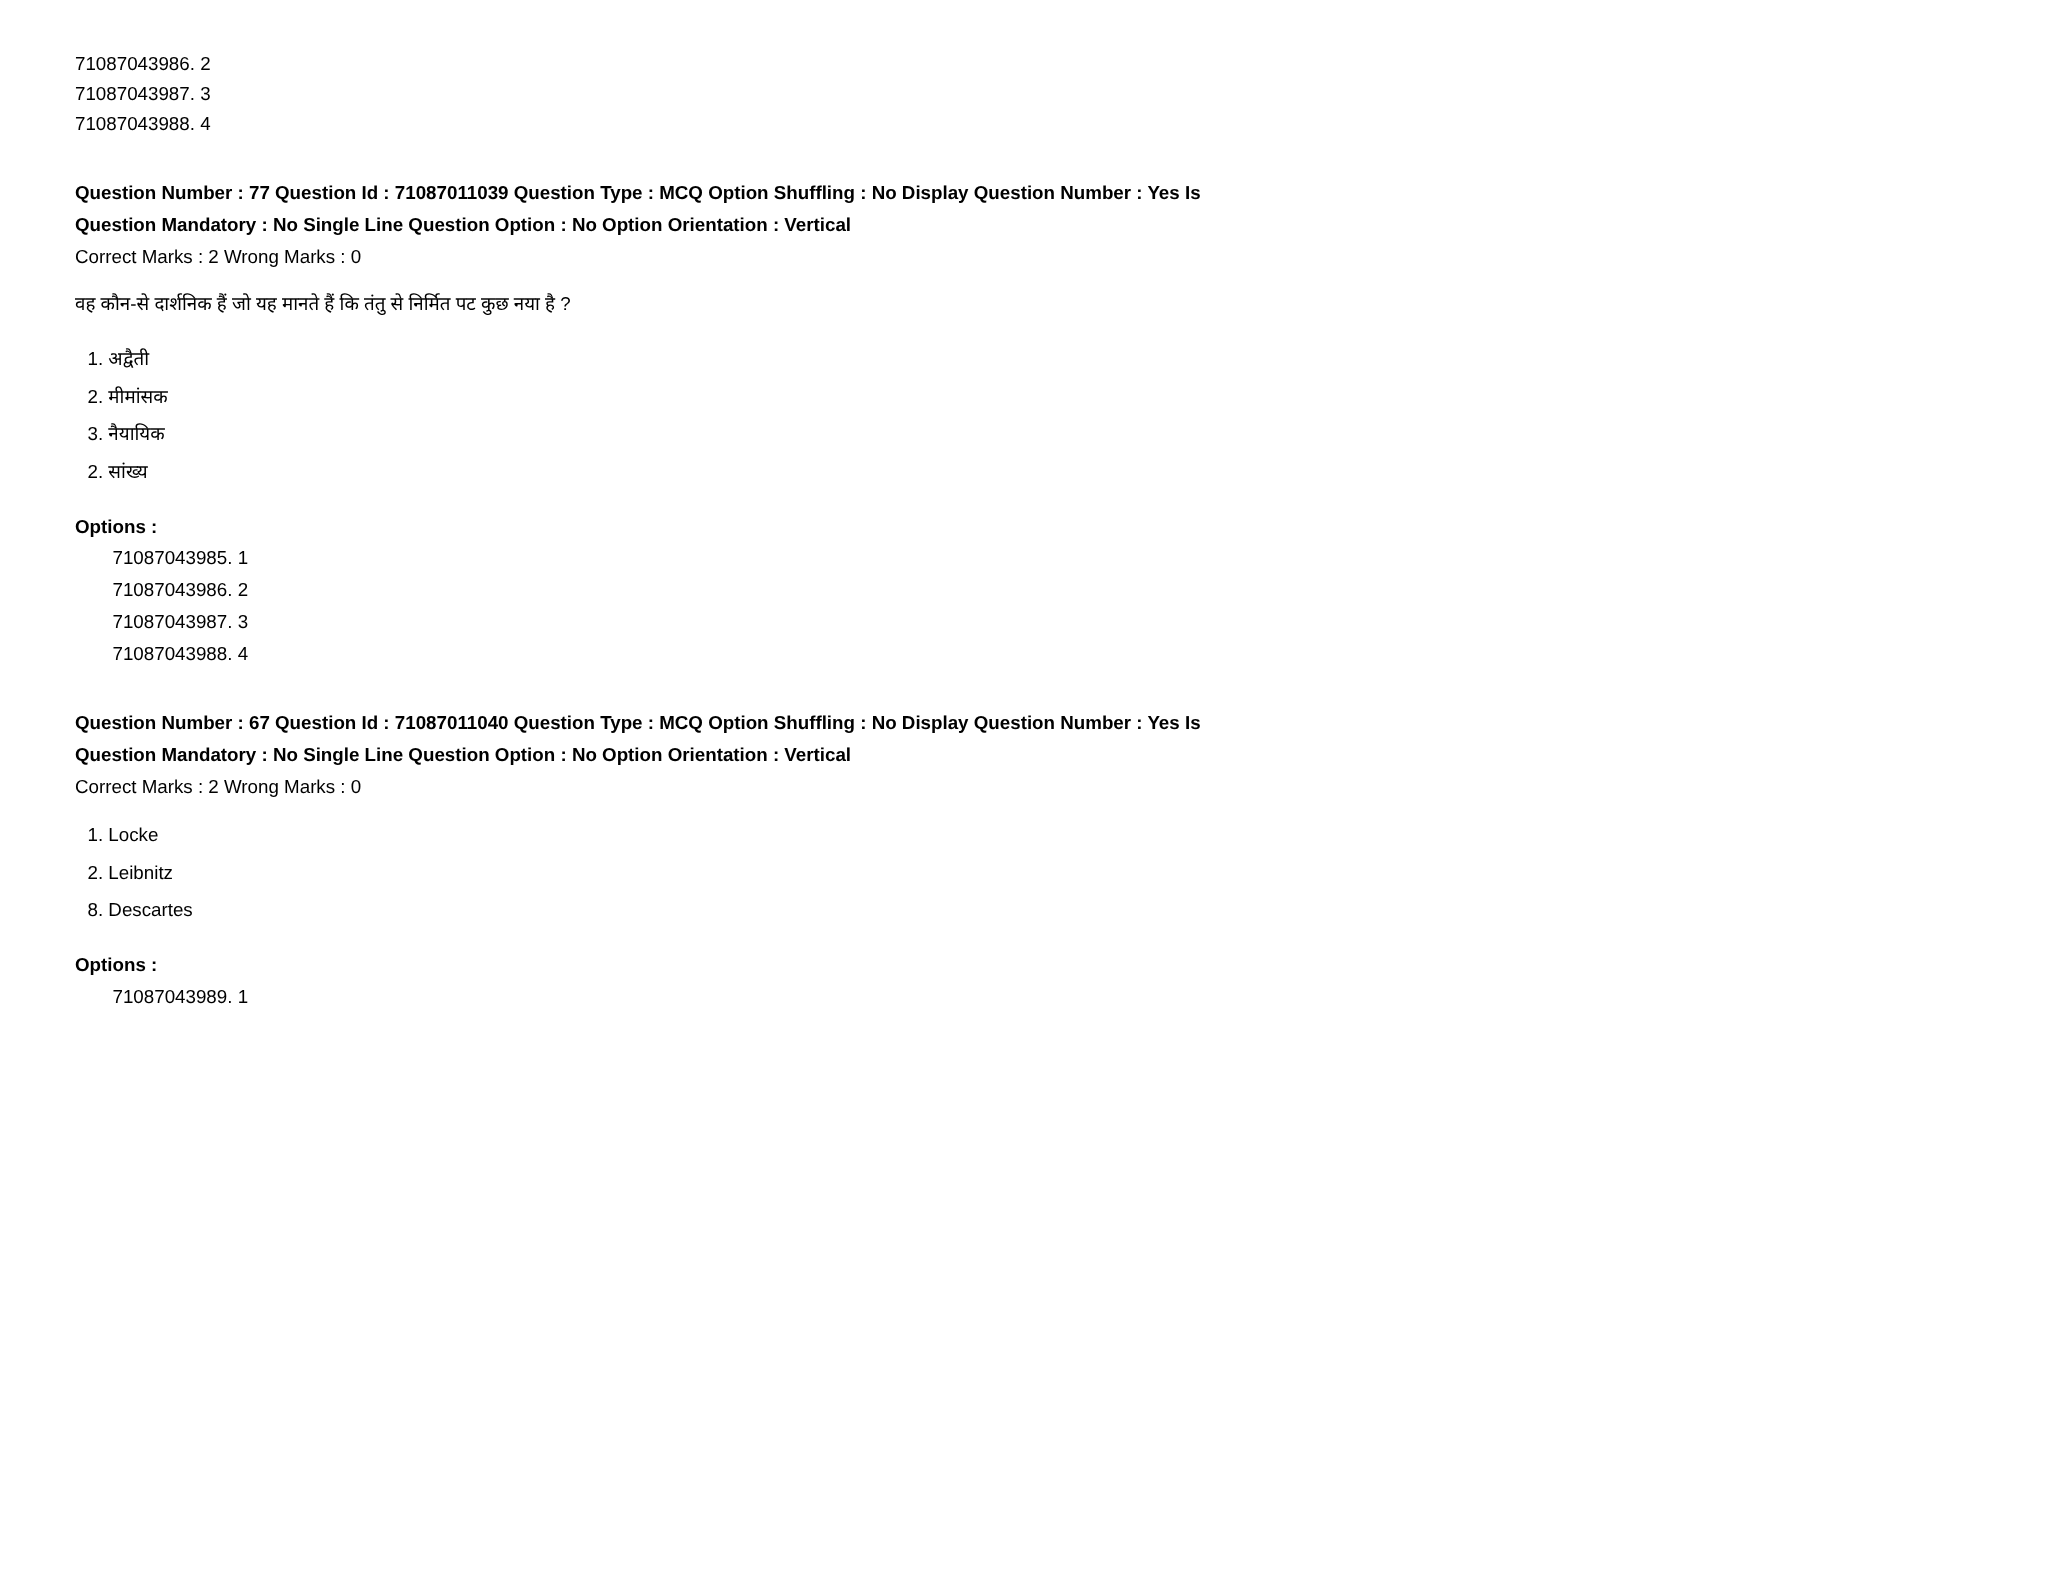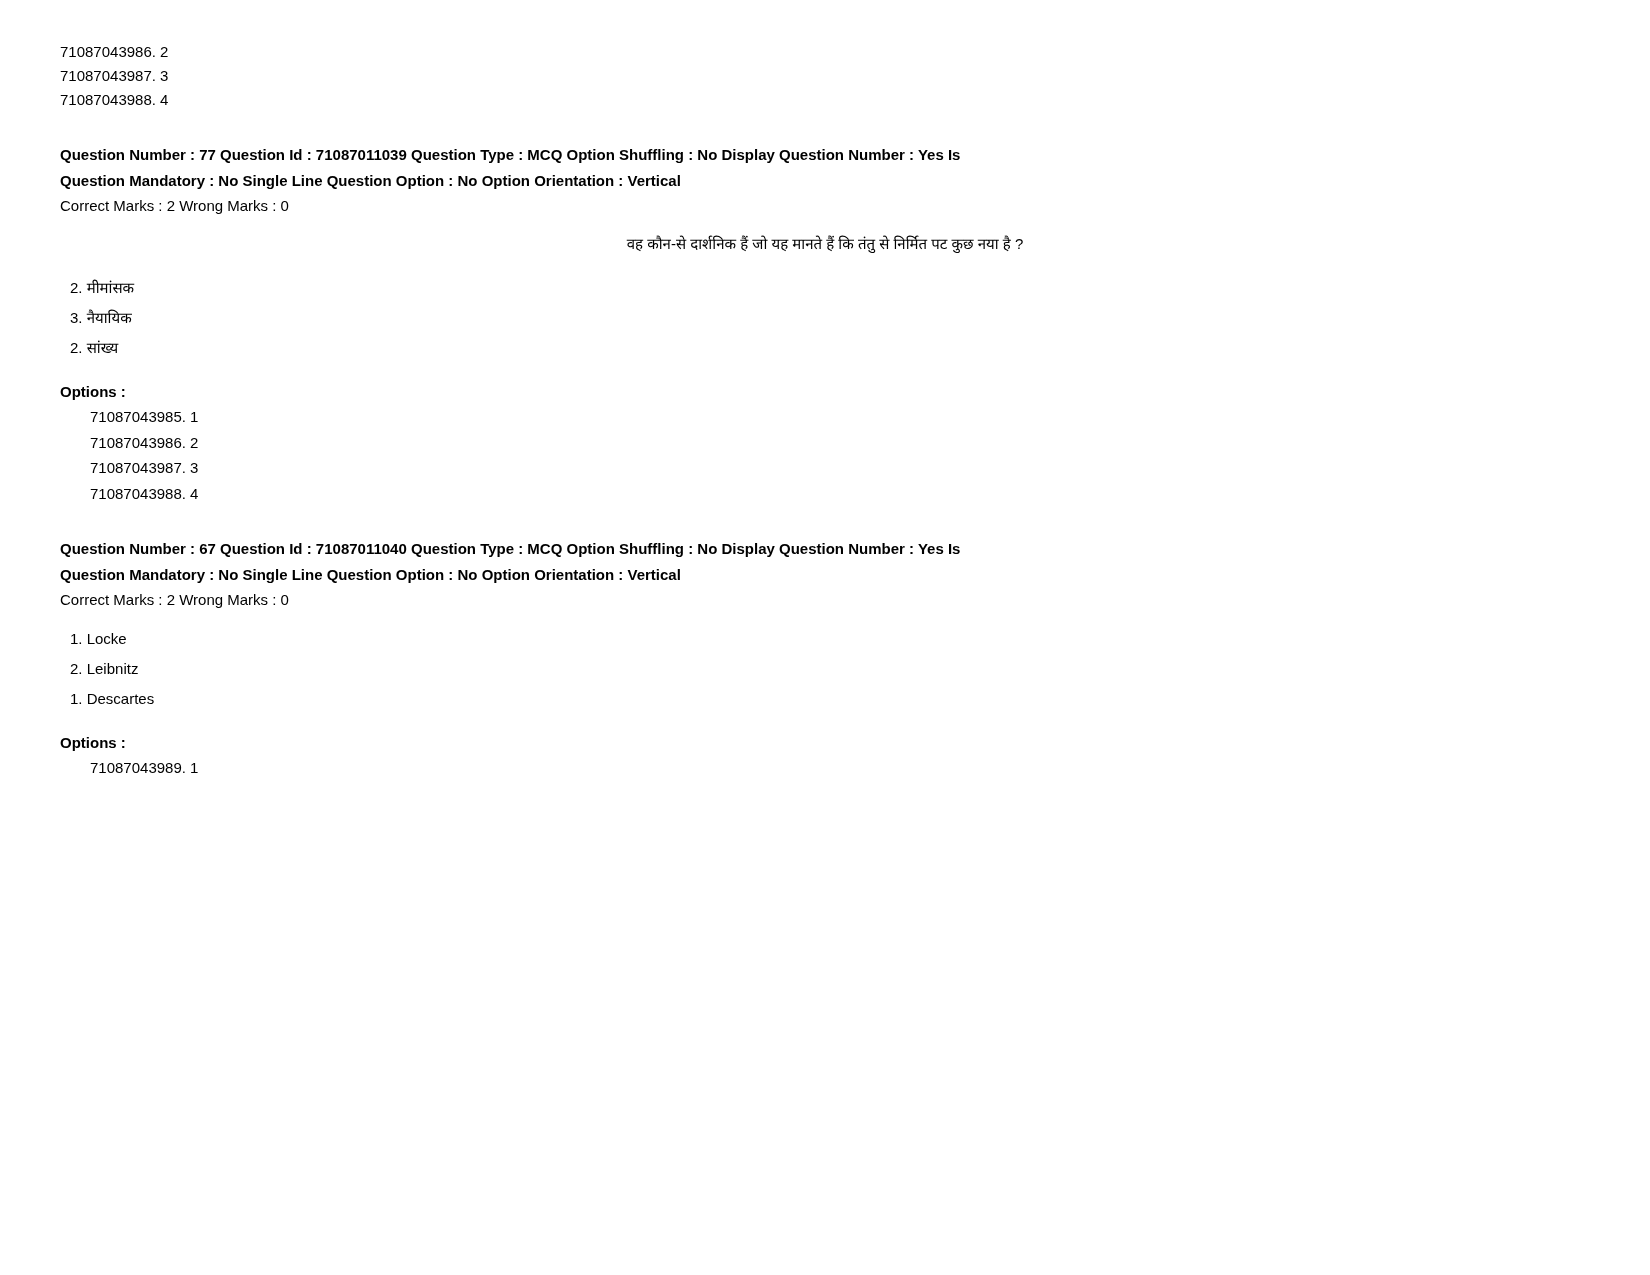--- a/index.html
+++ b/index.html
@@ -28,21 +28,20 @@
       margin-bottom: 4px;
     }
     .marks-line {
       font-weight: normal;
       margin-bottom: 16px;
     }
     .question-text {
       font-size: 15px;
       margin-bottom: 16px;
       line-height: 1.8;
-      text-align: center;
     }
     .options-list {
       list-style: none;
       margin-bottom: 20px;
       padding-left: 10px;
     }
     .options-list li {
       line-height: 2.0;
       font-size: 15px;
     }
@@ -71,20 +70,21 @@
 </div>
 
 <div class="section">
   <div class="question-header">
     <span>Question Number : 77  Question Id : 71087011039  Question Type : MCQ  Option Shuffling : No  Display Question Number : Yes Is</span><br>
     <span>Question Mandatory : No  Single Line Question Option : No  Option Orientation : Vertical</span>
   </div>
   <div class="marks-line">Correct Marks : 2  Wrong Marks : 0</div>
   <div class="question-text">वह कौन-से दार्शनिक हैं जो यह मानते हैं कि तंतु से निर्मित पट कुछ नया है ?</div>
   <ul class="options-list">
+    <li>1. अद्वैती</li>
     <li>2. मीमांसक</li>
     <li>3. नैयायिक</li>
     <li>2. सांख्य</li>
   </ul>
   <div class="options-label">Options :</div>
   <div class="options-values">
     <div class="option-line">71087043985.  1</div>
     <div class="option-line">71087043986.  2</div>
     <div class="option-line">71087043987.  3</div>
     <div class="option-line">71087043988.  4</div>
@@ -93,19 +93,19 @@
 
 <div class="section">
   <div class="question-header">
     <span>Question Number : 67  Question Id : 71087011040  Question Type : MCQ  Option Shuffling : No  Display Question Number : Yes Is</span><br>
     <span>Question Mandatory : No  Single Line Question Option : No  Option Orientation : Vertical</span>
   </div>
   <div class="marks-line">Correct Marks : 2  Wrong Marks : 0</div>
   <ul class="options-list">
     <li>1. Locke</li>
     <li>2. Leibnitz</li>
-    <li>1. Descartes</li>
+    <li>8. Descartes</li>
   </ul>
   <div class="options-label">Options :</div>
   <div class="options-values">
     <div class="option-line">71087043989.  1</div>
   </div>
 </div>
 
 </body></html>

